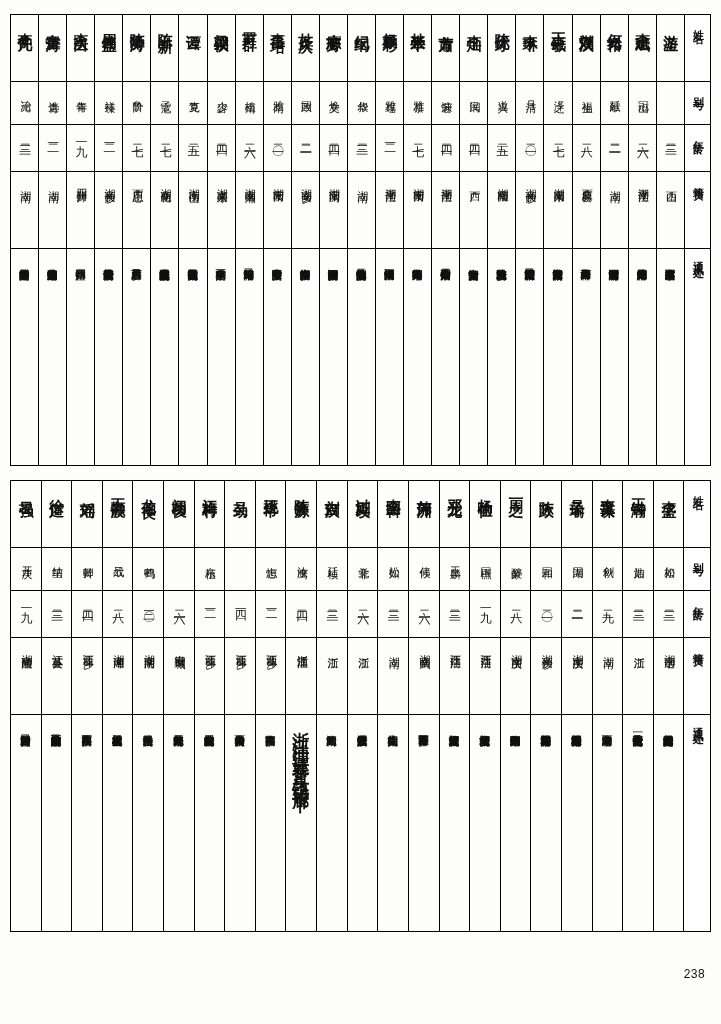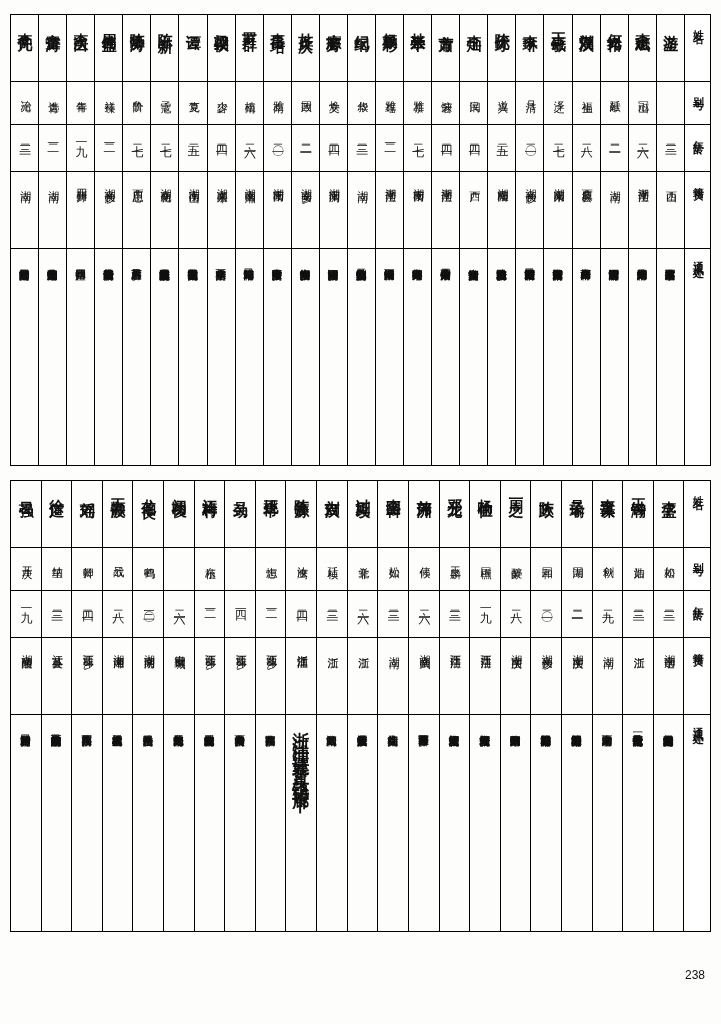--- a/index.html
+++ b/index.html
@@ -35,21 +35,21 @@
   .hdrcell .v{font-size:11px;}
   
   tr.r-name td{height:60px;}
   tr.r-alias td{height:36px;}
   tr.r-age td{height:40px;}
   tr.r-origin td{height:70px;}
   tr.r-addr td{height:210px;}
   .block{margin-bottom:0;}
   .gap{height:14px;}
   .unitcell .v{font-size:17px;font-weight:bold;letter-spacing:6px;}
-  .pagenum{position:absolute;right:16px;bottom:42px;font-size:12px;font-family:Liberation Sans, sans-serif;}
+  .pagenum{position:absolute;right:16px;bottom:42px;font-size:12px;font-family:Liberation Mono, monospace;}
 </style>
 </head>
 <body>
 
 <div class="page">
 
   <div class="block">
     <table class="roster">
       <colgroup id="cg1">
           <col style="width: 28px;">

